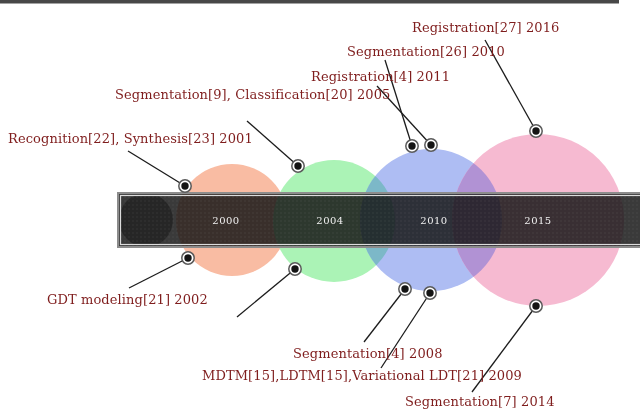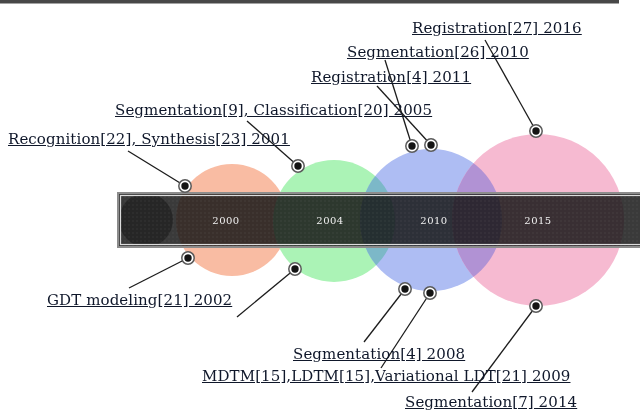--- a/index.html
+++ b/index.html
@@ -7,26 +7,25 @@
     position: relative;
     width: 640px;
     height: 412px;
     background: #ffffff;
     overflow: hidden;
     font-family: "DejaVu Serif", "Liberation Serif", serif;
   }
   .stage svg { position: absolute; left: 0; top: 0; }
   .ann {
     position: absolute;
-    font-size: 15px;
+    font-size: 13px;
     line-height: 16px;
-    color: #0f172a;
+    color: #7f1d1d;
     white-space: nowrap;
     letter-spacing: 0.1px;
-    text-decoration: underline;
   }
   .year {
     position: absolute;
     transform: translate(-50%, -50%);
     font-size: 10px;
     color: #f0f0f0;
     letter-spacing: 0.5px;
   }
 </style>
 </head>
@@ -124,21 +123,21 @@
       <circle cx="536" cy="306" r="3.7" fill="#141414"></circle>
     </g>
   </svg>
 
   <div class="year" style="left:226px; top:220px;">2000</div>
   <div class="year" style="left:330px; top:220px;">2004</div>
   <div class="year" style="left:434px; top:220px;">2010</div>
   <div class="year" style="left:538px; top:220px;">2015</div>
 
   <div class="ann" style="left:8px; top:131px;">Recognition[22], Synthesis[23] 2001</div>
-  <div class="ann" style="left:115px; top:102px;">Segmentation[9], Classification[20] 2005</div>
+  <div class="ann" style="left:115px; top:87px;">Segmentation[9], Classification[20] 2005</div>
   <div class="ann" style="left:307px; top:44px;margin-left:40px;">Segmentation[26] 2010</div>
   <div class="ann" style="left:311px; top:69px;">Registration[4] 2011</div>
   <div class="ann" style="left:412px; top:20px;">Registration[27] 2016</div>
 
   <div class="ann" style="left:47px; top:292px;">GDT modeling[21] 2002</div>
   <div class="ann" style="left:293px; top:346px;">Segmentation[4] 2008</div>
   <div class="ann" style="left:202px; top:368px;">MDTM[15],LDTM[15],Variational LDT[21] 2009</div>
   <div class="ann" style="left:405px; top:394px;">Segmentation[7] 2014</div>
 
 </div>

